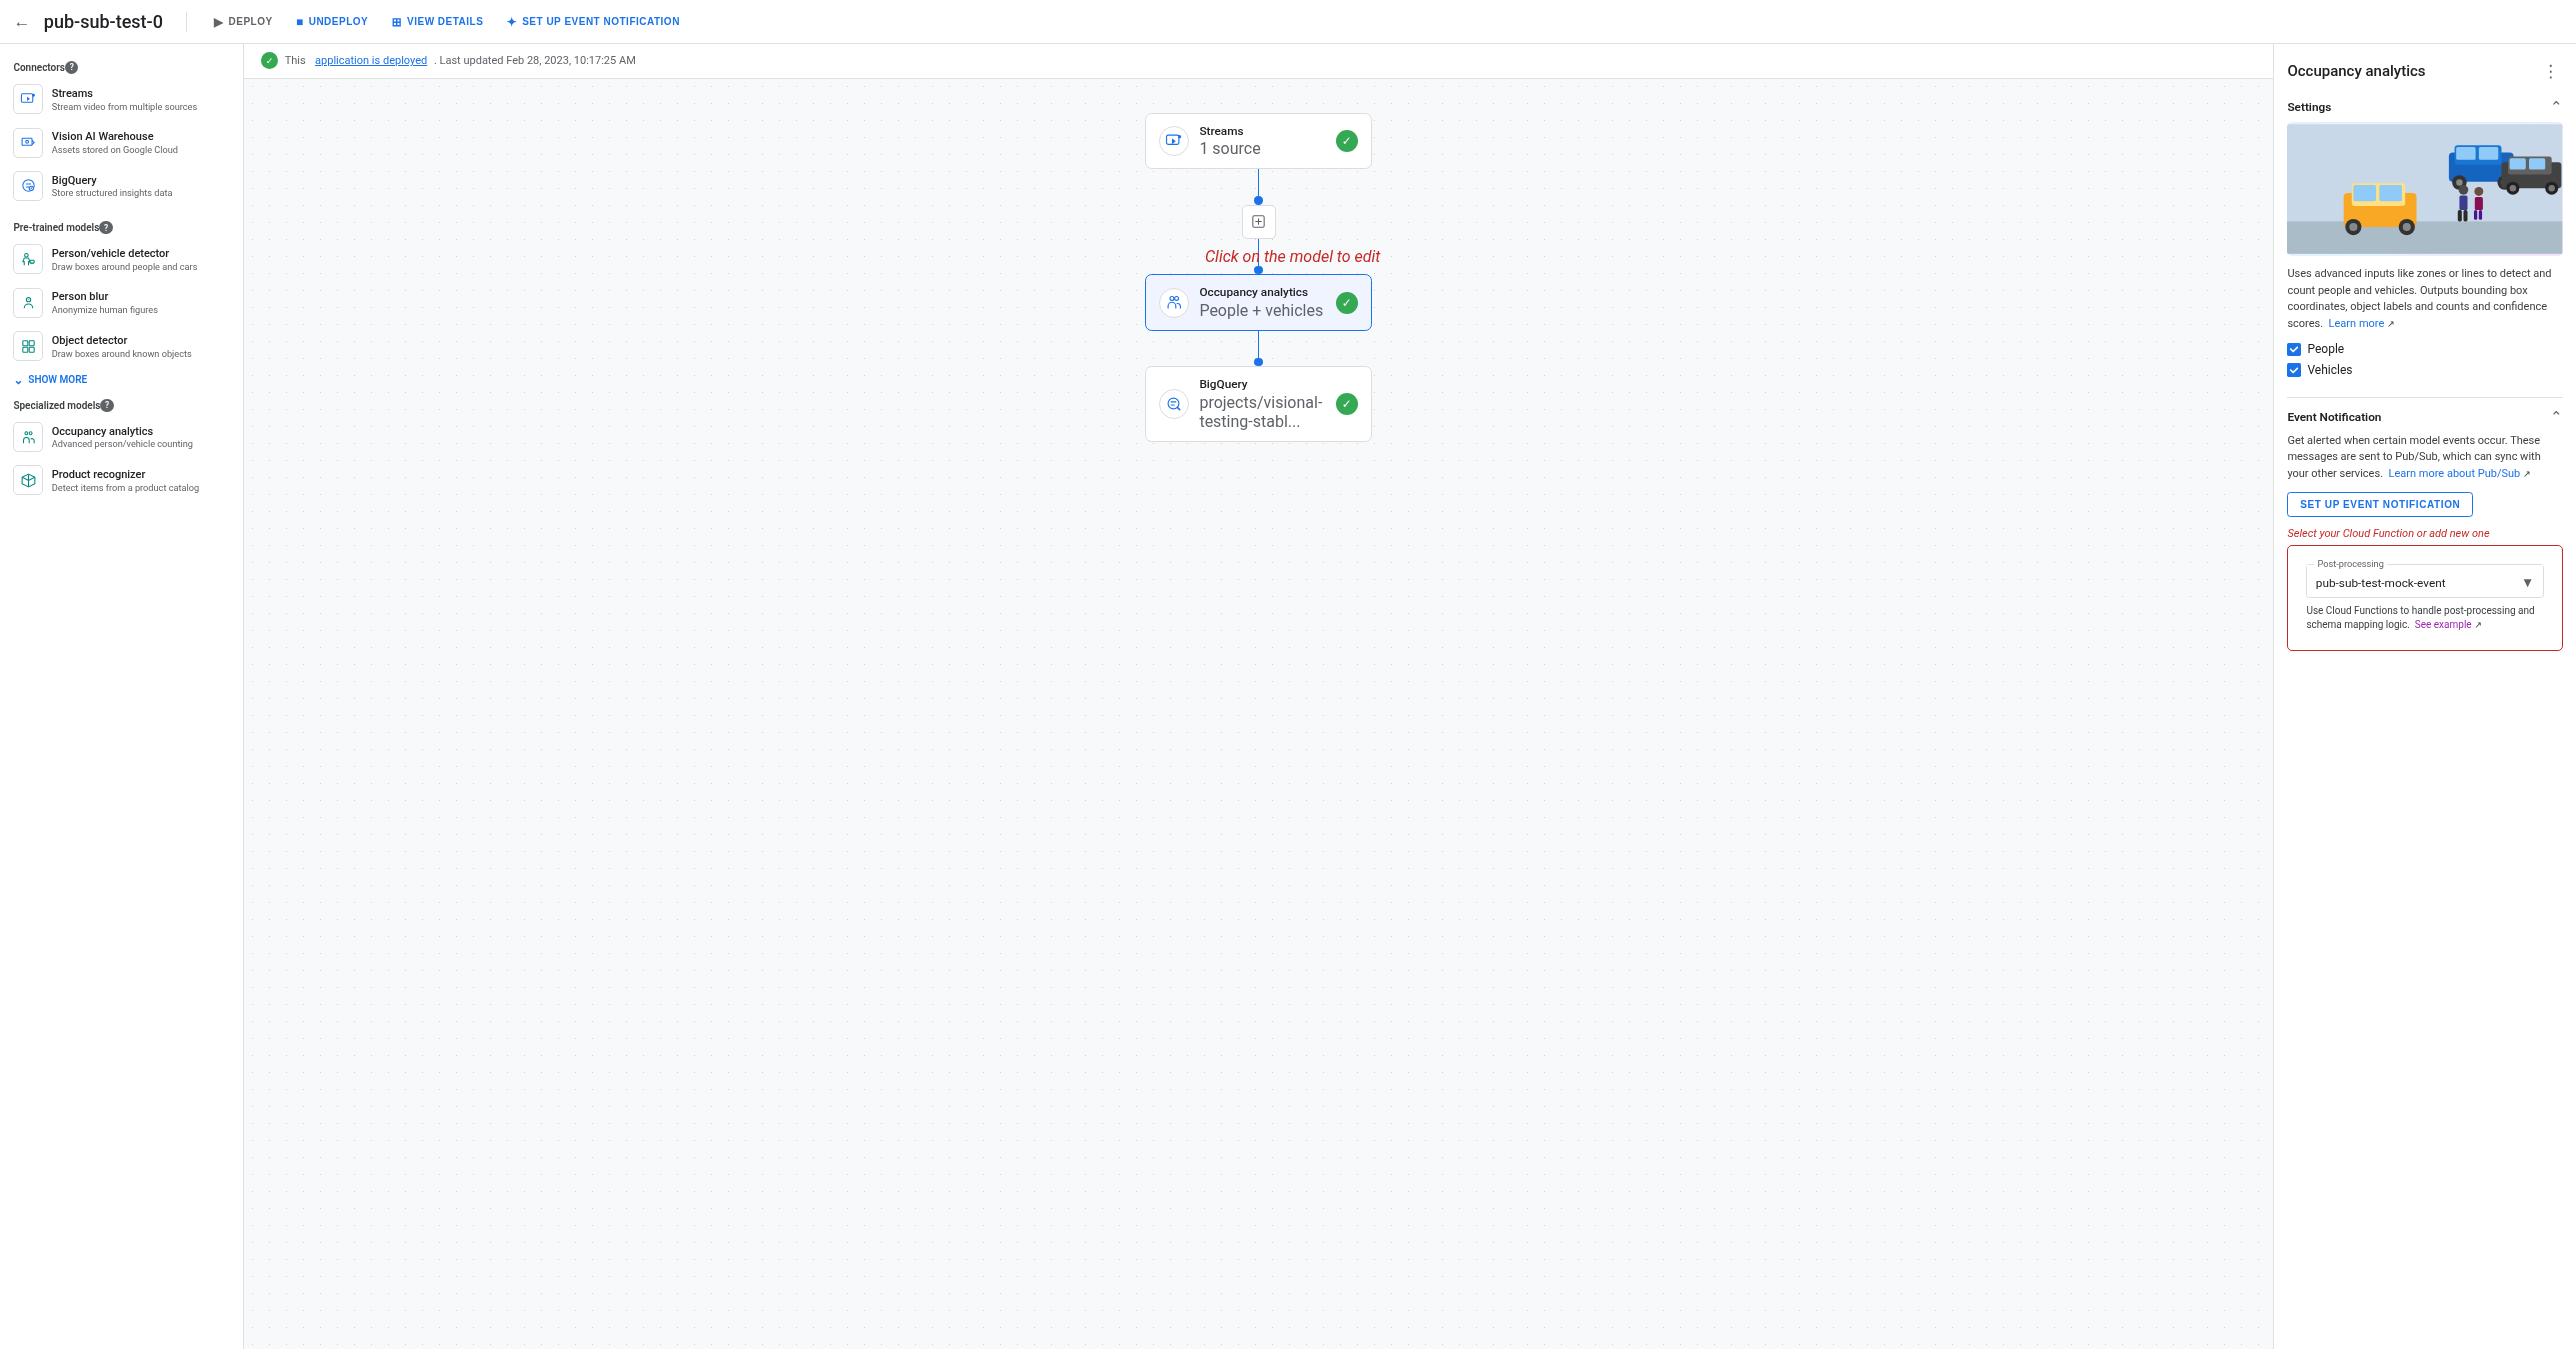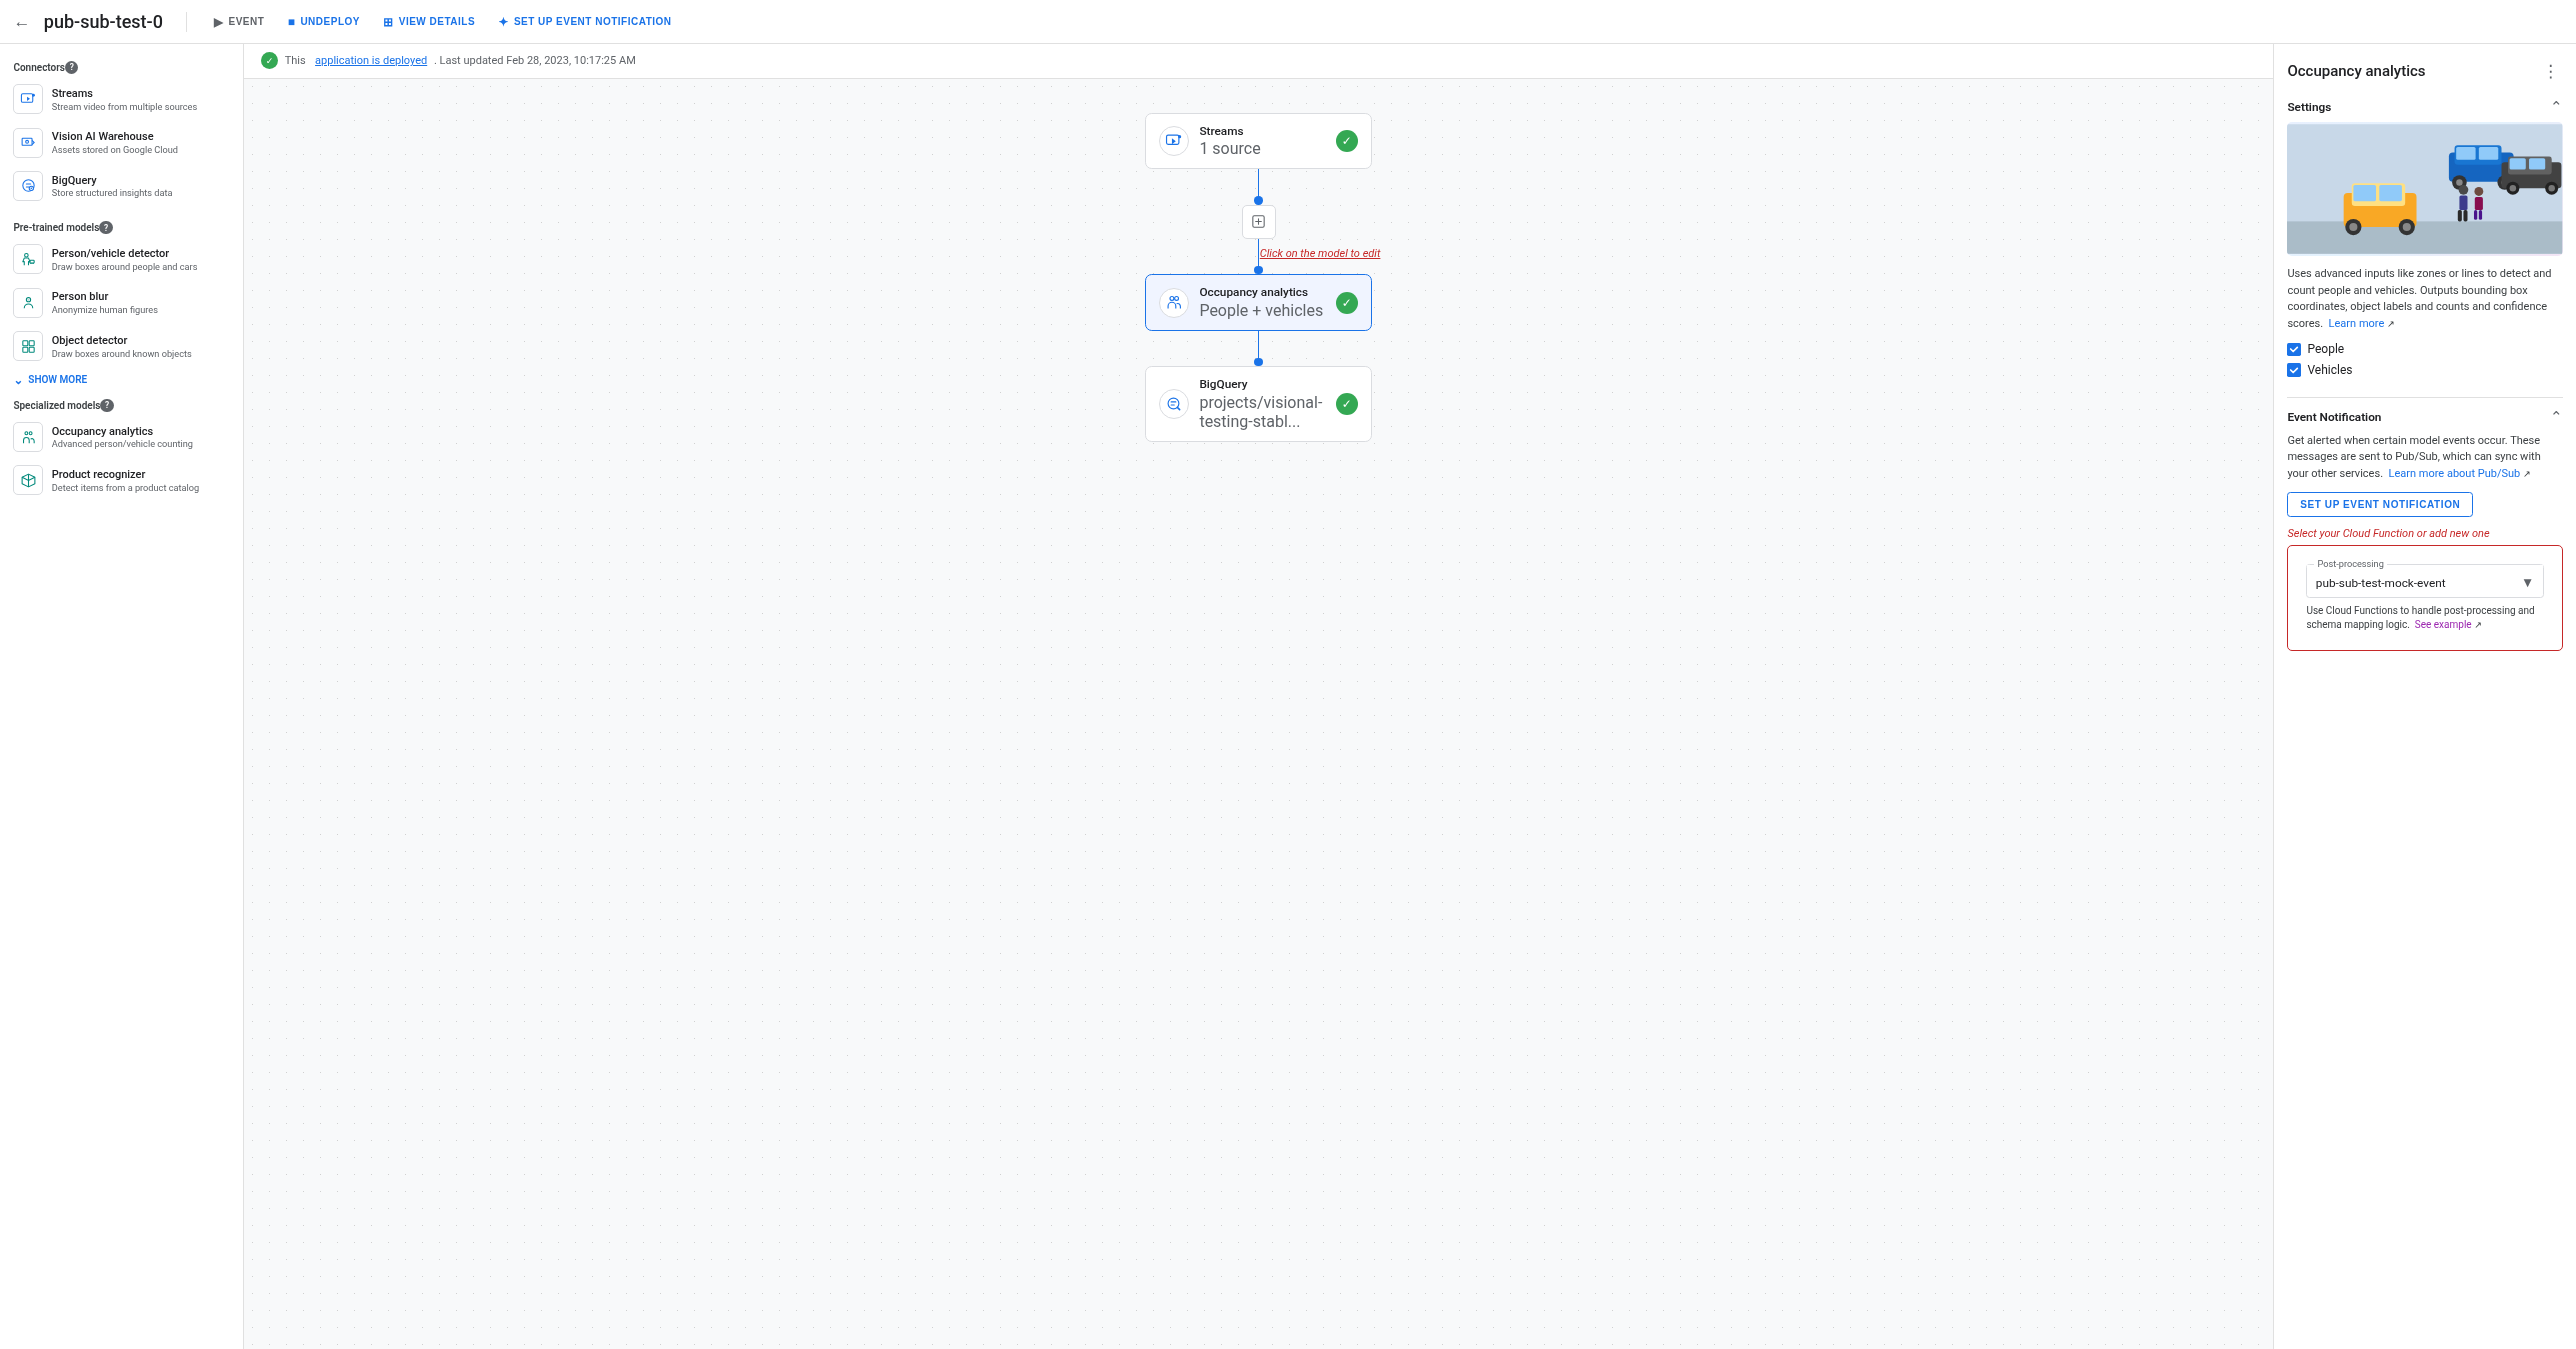--- a/index.html
+++ b/index.html
@@ -50,21 +50,21 @@
     .node-icon svg { width: 18.5px; height: 18.5px; }
     .node-text { flex: 1; }
     .node-title { font-size: 11.8px; font-weight: 500; color: #202124; }
     .node-subtitle { font-size: 16px; color: #5f6368; margin-top: 1.7px; }
     .node-check { width: 22px; height: 22px; border-radius: 50%; background: #34a853; display: flex; align-items: center; justify-content: center; color: #fff; font-size: 11.8px; flex-shrink: 0; }
 
     .connector-line { width: 1.7px; height: 27px; background: #1a73e8; margin: 0 auto; }
     .connector-dot { width: 8.4px; height: 8.4px; border-radius: 50%; background: #1a73e8; margin: 0 auto; }
     .mid-node { width: 34px; height: 34px; border: 0.8px solid #dadce0; border-radius: 5px; background: #fff; display: flex; align-items: center; justify-content: center; margin: 0 auto; }
 
-    .tooltip-label { position: absolute; top: -27px; right: -8.4px; color: #c62828; font-size: 11px; font-style: italic; white-space: nowrap; text-decoration: underline; }
+    .tooltip-label { position: absolute; top: -27px; right: -8.4px; color: #c62828; font-size: 16px; font-style: italic; white-space: nowrap; }
 
     
     .right-panel { width: 303px; border-left: 0.8px solid #e0e0e0; overflow-y: auto; flex-shrink: 0; background: #fff; }
     .right-panel-header { display: flex; align-items: center; justify-content: space-between; padding: 13.4px 13.4px 6.7px; }
     .right-panel-title { font-size: 15px; font-weight: 500; color: #202124; }
     .panel-menu-btn { color: #5f6368; cursor: pointer; font-size: 17px; padding: 3.4px; }
 
     .panel-section { padding: 0 13.4px 13.4px; }
     .panel-section-header { display: flex; align-items: center; justify-content: space-between; padding: 6.7px 0; cursor: pointer; }
     .panel-section-title { font-size: 11.8px; font-weight: 600; color: #202124; }
@@ -96,21 +96,21 @@
 </head>
 <body>
 
 <div class="topbar">
   <span class="topbar-back">←</span>
   <span class="topbar-title">pub-sub-test-0</span>
   <div class="divider-v"></div>
   <div class="topbar-actions">
     <button class="topbar-btn deploy">
       <span class="topbar-btn-icon">▶</span>
-      <span>EVENT</span>
+      <span>DEPLOY</span>
     </button>
     <button class="topbar-btn undeploy">
       <span class="topbar-btn-icon">■</span>
       <span>UNDEPLOY</span>
     </button>
     <button class="topbar-btn viewdetails">
       <span class="topbar-btn-icon">⊞</span>
       <span>VIEW DETAILS</span>
     </button>
     <button class="topbar-btn setup">

